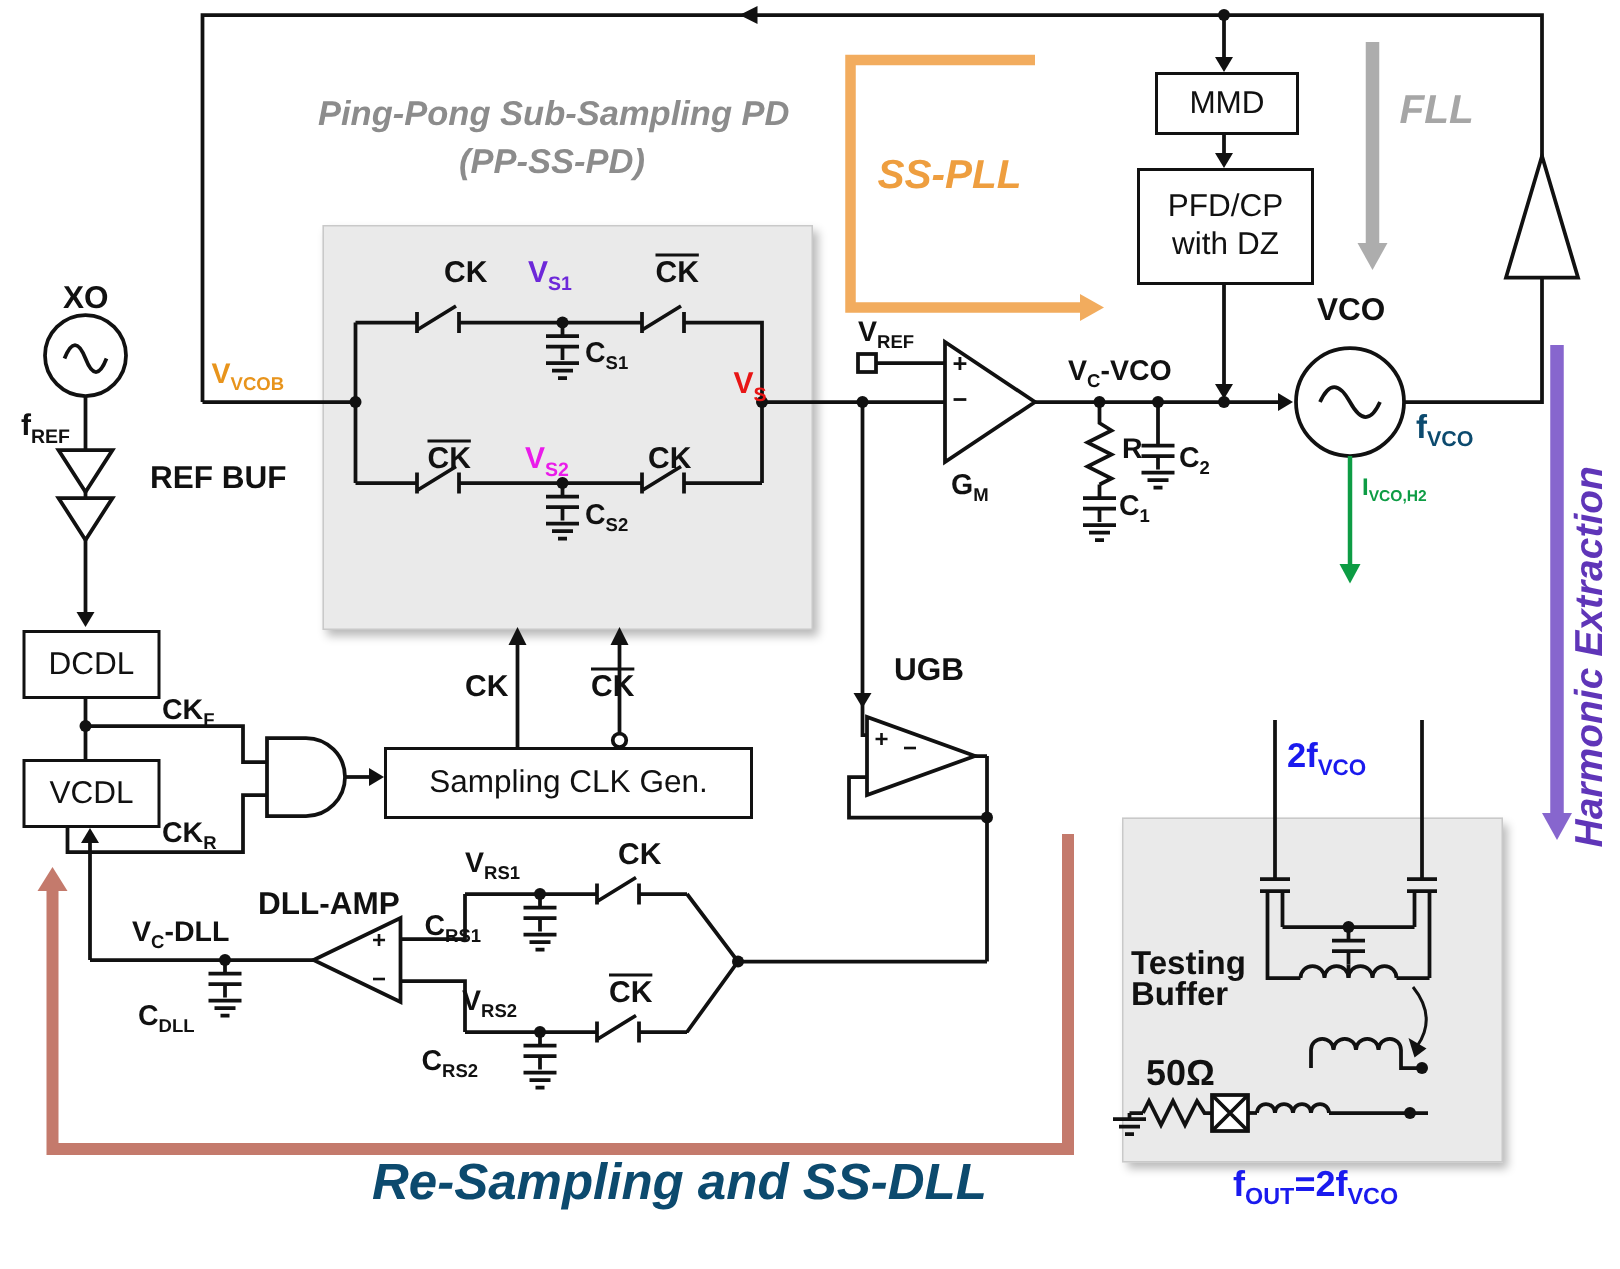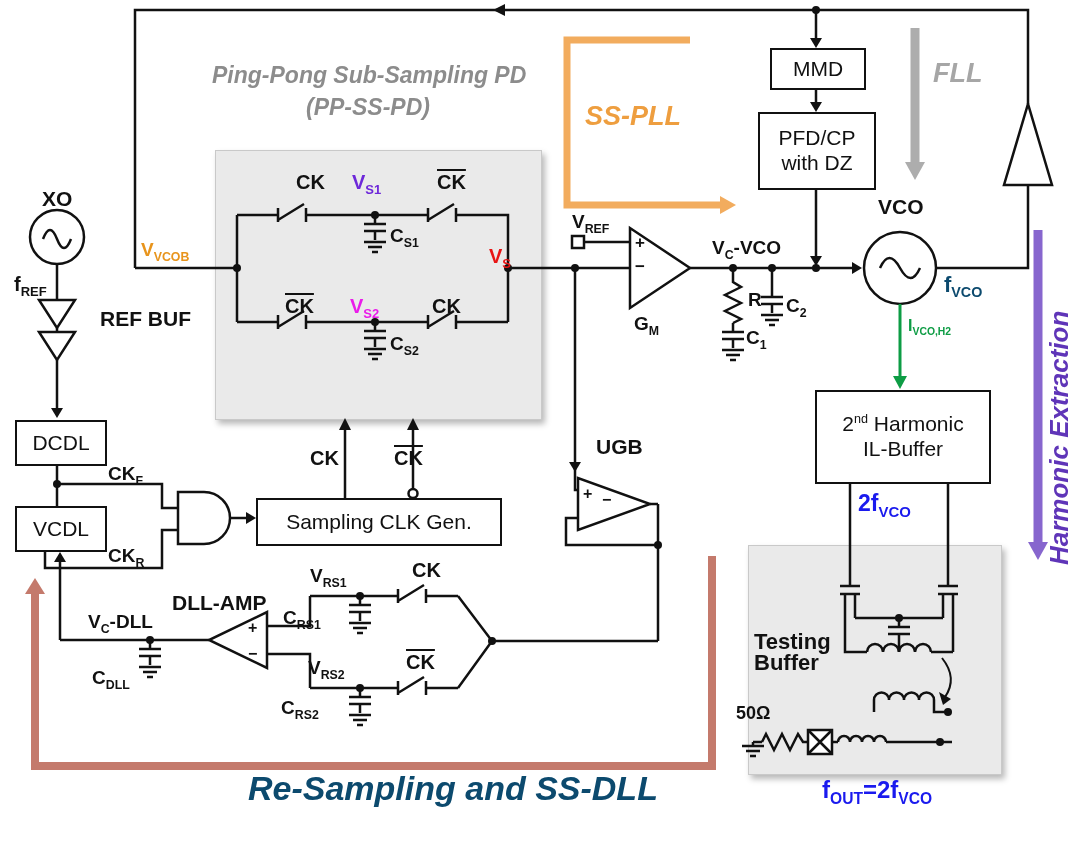--- a/index.html
+++ b/index.html
@@ -211,26 +211,20 @@
     <span>with DZ</span>
   </div>
   <div class="wbox" style="left:15px;top:420px;width:88px;height:42px">
     <span>DCDL</span>
   </div>
   <div class="wbox" style="left:15px;top:506px;width:88px;height:42px">
     <span>VCDL</span>
   </div>
   <div class="wbox" style="left:256px;top:498px;width:242px;height:44px">
     <span>Sampling CLK Gen.</span>
-  </div>
-  <div class="wbox" style="left:815px;top:390px;width:172px;height:90px">
-    <div>
-      <span>2</span><sup>nd</sup><span> Harmonic</span>
-    </div>
-    <div>IL-Buffer</div>
   </div>
 
   <div id="labels">
       <div class="lbl" style="left: 212px; top: 64px; font-size: 23px; color: rgb(140, 140, 140); font-weight: 700; font-style: italic;"><span>Ping-Pong Sub-Sampling PD</span></div>
       <div class="lbl" style="left: 306px; top: 96px; font-size: 23px; color: rgb(140, 140, 140); font-weight: 700; font-style: italic;"><span>(PP-SS-PD)</span></div>
       <div class="lbl" style="left: 585px; top: 103px; font-size: 27px; color: rgb(238, 158, 63); font-weight: 700; font-style: italic;"><span>SS-PLL</span></div>
       <div class="lbl" style="left: 933px; top: 60px; font-size: 27px; color: rgb(166, 166, 166); font-weight: 700; font-style: italic;"><span>FLL</span></div>
       <div class="lbl" style="left: 42px; top: 188px; font-size: 21px;"><span>XO</span></div>
       <div class="lbl" style="left: 14px; top: 274px; font-size: 20px;"><span>f</span><sub>REF</sub></div>
       <div class="lbl" style="left: 100px; top: 308px; font-size: 21px;"><span>REF BUF</span></div>
@@ -264,21 +258,21 @@
       <div class="lbl" style="left: 92px; top: 668px; font-size: 19px; text-align: right;"><span>C</span><sub>DLL</sub></div>
       <div class="lbl" style="left: 310px; top: 566px; font-size: 19px;"><span>V</span><sub>RS1</sub></div>
       <div class="lbl" style="left: 412px; top: 560px; font-size: 20px;"><span>CK</span></div>
       <div class="lbl" style="left: 283px; top: 608px; font-size: 19px;"><span>C</span><sub>RS1</sub></div>
       <div class="lbl" style="left: 308px; top: 658px; font-size: 19px;"><span>V</span><sub>RS2</sub></div>
       <div class="lbl" style="left: 406px; top: 652px; font-size: 20px;"><span class="over">CK</span></div>
       <div class="lbl" style="left: 281px; top: 698px; font-size: 19px;"><span>C</span><sub>RS2</sub></div>
       <div class="lbl" style="left: 248px; top: 771px; font-size: 34px; color: #0c4a6e; font-weight: 700; font-style: italic;"><span>Re-Sampling and SS-DLL</span></div>
       <div class="lbl" style="left: 754px; top: 620px; font-size: 22px; margin-top: 11px;"><span>Testing</span></div>
       <div class="lbl" style="left: 754px; top: 652px; font-size: 22px;"><span>Buffer</span></div>
-      <div class="lbl" style="left: 736px; top: 704px; font-size: 18px; text-align: right;"><span>50Ω</span></div>
+      <div class="lbl" style="left: 764px; top: 704px; font-size: 24px; text-align: right;"><span>50Ω</span></div>
       <div class="lbl" style="left: 822px; top: 778px; font-size: 24px; color: rgb(26, 26, 238); font-weight: 700;"><span>f</span><sub>OUT</sub><span>=2f</span><sub>VCO</sub></div>
       <div class="lbl vertical" style="left: 1046px; top: 565px; font-size: 26px; color: rgb(95, 53, 184); font-weight: 700; font-style: italic;"><span>Harmonic Extraction</span></div>
       <div class="lbl" style="left: 635px; top: 234px; font-size: 17px;"><span>+</span></div>
       <div class="lbl" style="left: 635px; top: 258px; font-size: 17px;"><span>−</span></div>
       <div class="lbl" style="left: 583px; top: 486px; font-size: 16px;"><span>+</span></div>
       <div class="lbl" style="left: 602px; top: 492px; font-size: 16px;"><span>−</span></div>
       <div class="lbl" style="left: 248px; top: 620px; font-size: 16px;"><span>+</span></div>
       <div class="lbl" style="left: 248px; top: 646px; font-size: 16px;"><span>−</span></div>
     </div>
 </div>

